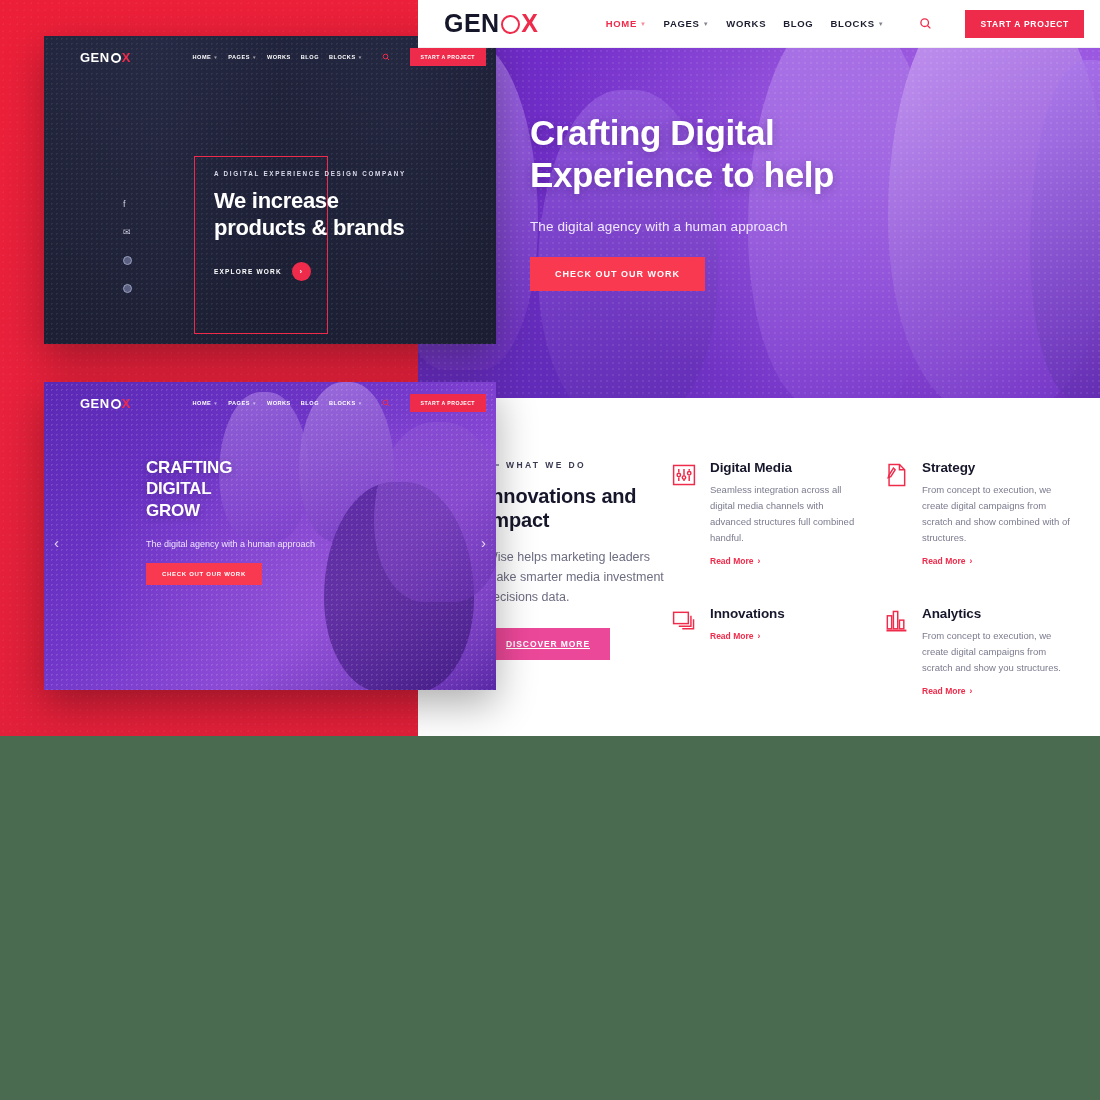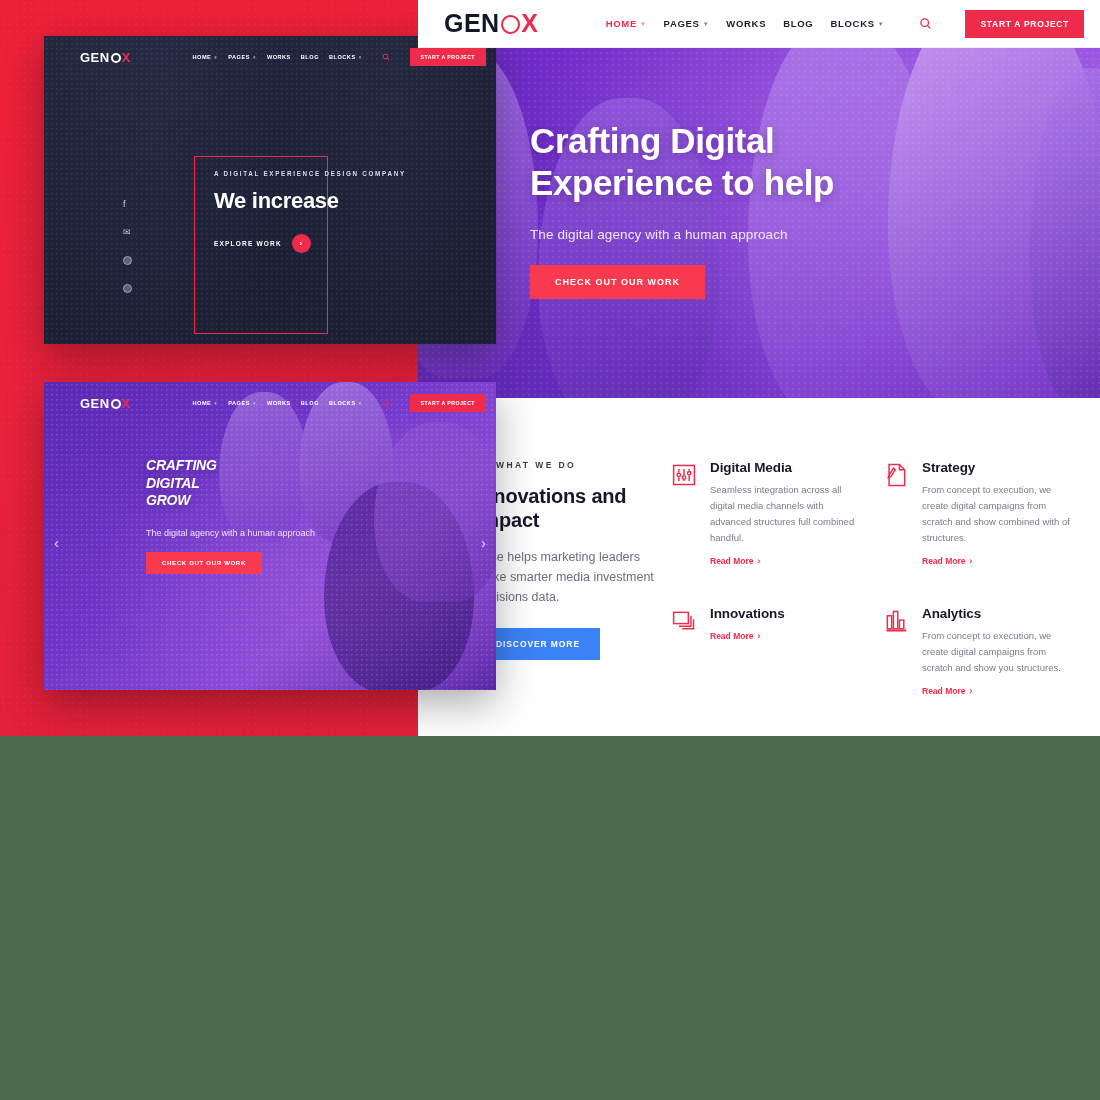--- a/index.html
+++ b/index.html
@@ -66,21 +66,21 @@
   .nav-search svg { width:13px; height:13px; }
   .cta-top {
     margin-left:16px; background:#ef2b4b; color:#fff; border:none;
     font-size:8.5px; font-weight:700; letter-spacing:.7px;
     padding:9px 15px; text-transform:uppercase; cursor:pointer;
     font-family:"Liberation Sans", sans-serif;
   }
 
   
   .main-hero {
-    position:absolute; left:0; top:8px; width:682px; height:503px;
+    position:absolute; left:0; top:0; width:682px; height:503px;
     background:
       radial-gradient(ellipse at 78% 28%, rgba(170,110,230,.85) 0%, rgba(120,55,205,0) 55%),
       radial-gradient(ellipse at 20% 80%, rgba(92,40,180,.9) 0%, rgba(92,40,180,0) 60%),
       linear-gradient(135deg,#6a27c4 0%,#7b34cf 38%,#8f45dd 62%,#5d23ab 100%);
     overflow:hidden;
   }
   .main-hero .figures { position:absolute; inset:0; }
   .fig {
     position:absolute; border-radius:46% 46% 38% 38% / 55% 55% 45% 45%;
     filter: blur(0.4px);
@@ -103,37 +103,37 @@
     margin-top:23px; background:#f9394f; color:#fff; border:none;
     font-size:9px; font-weight:700; letter-spacing:1px; text-transform:uppercase;
     padding:12px 25px; cursor:pointer; font-family:"Liberation Sans", sans-serif;
   }
 
   
   .wwd {
     position:absolute; left:0; top:398px; width:682px; height:338px;
     background:#fff; padding: 62px 0 0 0;
   }
-  .wwd-left { position:absolute; left:58px; top:62px; width:190px; }
+  .wwd-left { position:absolute; left:68px; top:62px; width:190px; }
   .eyebrow {
     font-size:8.5px; letter-spacing:2.4px; color:#3a3a52; font-weight:700;
     text-transform:uppercase; display:flex; align-items:center; gap:7px;
   }
   .eyebrow .dash { width:13px; height:1.5px; background:#9a9ab0; display:inline-block; }
   .wwd-title {
     font-size:20px; font-weight:800; color:#17172c; line-height:1.22;
     margin-top:14px; letter-spacing:-.2px;
   }
   .wwd-text {
     font-size:12.5px; color:#6d6d82; line-height:1.62; margin-top:14px;
   }
   .wwd-btn {
-    margin-top:20px; background:#3b82f6; color:#fff; border:none;
+    margin-top:20px; background:#ec4899; color:#fff; border:none;
     font-size:8.5px; font-weight:700; letter-spacing:.9px; text-transform:uppercase;
-    padding:11px 20px; cursor:pointer; font-family:"Liberation Sans", sans-serif;
+    padding:11px 20px; cursor:pointer; font-family:"Liberation Sans", sans-serif;text-decoration:underline;
   }
 
   .svc-grid {
     position:absolute; left:253px; top:62px; width:400px;
     display:grid; grid-template-columns:1fr 1fr; gap:40px 24px;
   }
   .svc { display:flex; gap:13px; }
   .svc-ico { flex:0 0 auto; width:26px; height:30px; color:#ef2b4b; }
   .svc-ico svg { width:26px; height:30px; display:block; }
   .svc-h { font-size:13.5px; font-weight:800; color:#17172c; letter-spacing:-.1px; }
@@ -222,24 +222,23 @@
       linear-gradient(140deg,#5a28b4 0%,#6f35c8 40%,#8b4ad6 68%,#4d1f9c 100%);
   }
   .card-purple .photo { position:absolute; inset:0; opacity:.55; }
   .card-purple .dots {
     position:absolute; inset:0;
     background-image: radial-gradient(rgba(255,255,255,.13) 1px, transparent 1px);
     background-size: 5px 5px;
   }
   .pu-copy { position:absolute; left:102px; top:75px; width:300px; z-index:8; }
   .pu-h1 {
-    color:#fff; font-size:14px; font-weight:800; line-height:1.26;
+    color:#fff; font-size:17px; font-weight:800; line-height:1.26;
     text-transform:uppercase; letter-spacing:-.2px;
     text-shadow:0 2px 7px rgba(30,0,70,.3);
-    font-style:italic;
   }
   .pu-sub { color:#eee3ff; font-size:9px; margin-top:18px; }
   .pu-btn {
     margin-top:14px; background:#f9394f; color:#fff; border:none;
     font-size:6px; font-weight:700; letter-spacing:.7px; text-transform:uppercase;
     padding:8px 16px; cursor:pointer; font-family:"Liberation Sans", sans-serif;
   }
   .car-arrow {
     position:absolute; top:152px; color:rgba(255,255,255,.8); font-size:15px;
     z-index:10; cursor:pointer; user-select:none;
@@ -450,20 +449,21 @@
       <span class="dotico"></span>
       <span class="dotico"></span>
     </div>
 
     <div class="dark-frame"></div>
 
     <div class="dark-copy">
       <div class="dark-eyebrow">A DIGITAL EXPERIENCE DESIGN COMPANY</div>
       <div class="dark-h1">
         <div>We increase</div>
+        <div>products &amp; brands</div>
       </div>
       <a href="#" class="dark-link">
         <span>EXPLORE WORK</span>
         <span class="round-arrow">›</span>
       </a>
     </div>
   </div>
 
   <div class="card card-purple">
     <div class="photo">

